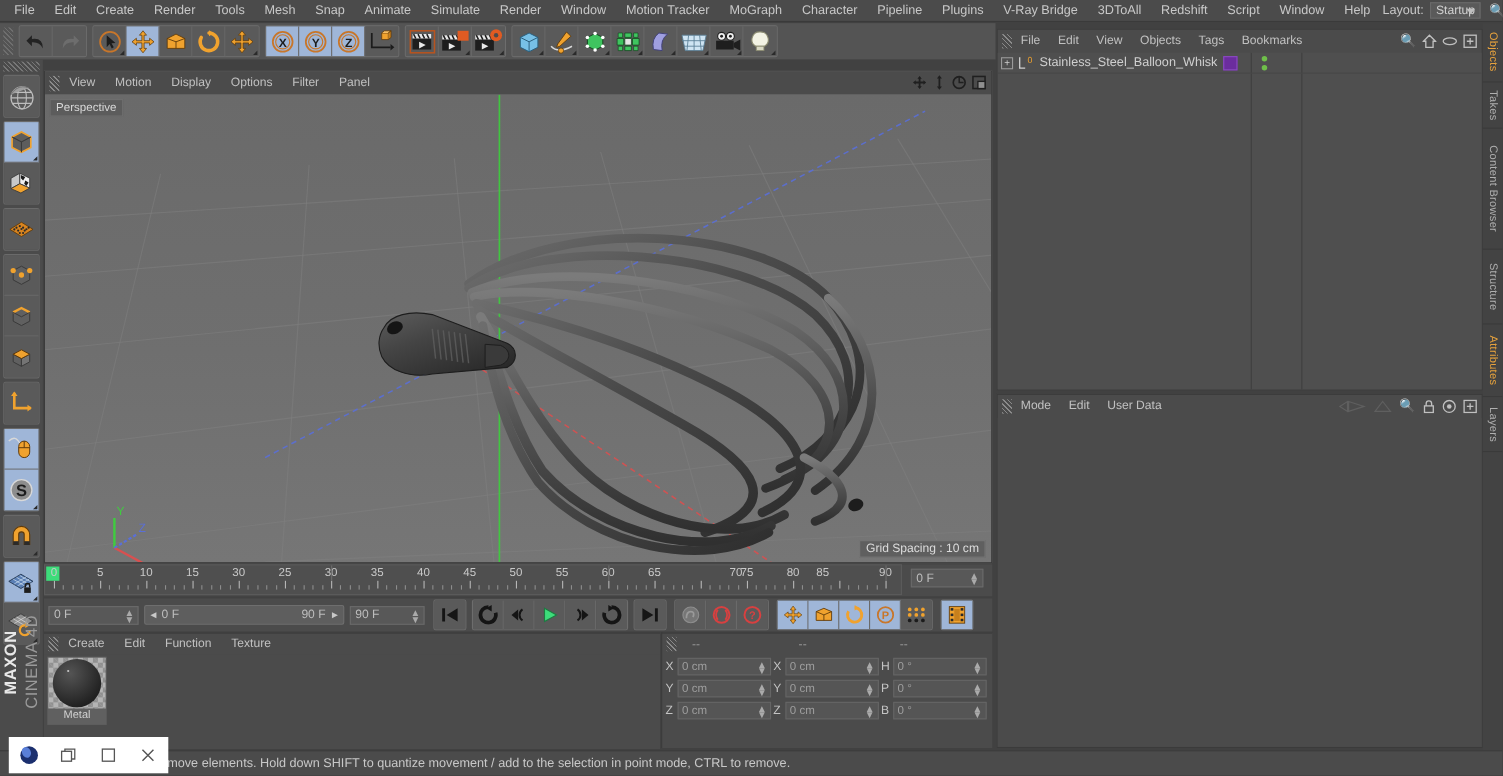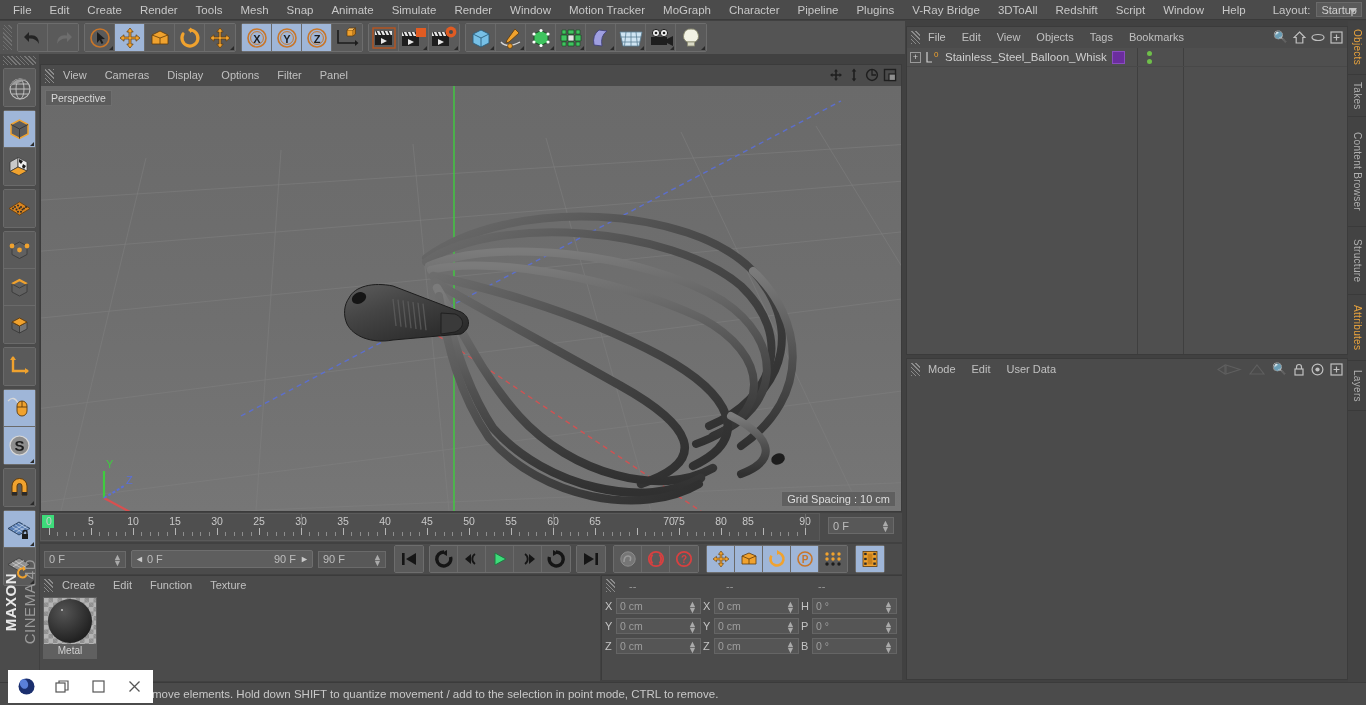--- a/index.html
+++ b/index.html
@@ -15,21 +15,21 @@
   
   #menubar {
     position: absolute; left: 0; top: 0; width: 1366px; height: 20px;
     background: #4b4b4b; display: flex; align-items: center;
     border-bottom: 1px solid #3a3a3a;
   }
   .menu-item {
     color: #c8c8c8; font-size: 11.5px; padding: 0 9px; line-height: 20px;
     white-space: nowrap; cursor: default;
   }
-  #layout-label { color: #c8c8c8; font-size: 11.5px; margin-left: 18px; }
+  #layout-label { color: #c8c8c8; font-size: 11.5px; margin-left: 2px; }
   #layout-select {
     margin-left: 6px; width: 136px; height: 15px; background: #5a5a5a;
     border: 1px solid #6a6a6a; color: #d0d0d0; font-size: 11px;
     display: flex; align-items: center; padding: 0 4px; position: relative;
   }
   #layout-select .arrow {
     position: absolute; right: 4px; top: 5px;
     border-left: 4px solid transparent; border-right: 4px solid transparent;
     border-top: 5px solid #c0c0c0;
   }
@@ -629,21 +629,21 @@
     <span class="m1">MAXON</span>
     <span class="m2" style="margin-left:2px;">CINEMA 4D</span>
   </div>
 </div>
 
 <div id="viewport-panel">
   <div id="vp-menu">
     <div class="vpgrip"></div>
     <div id="vp-menu-items" style="display:flex;">
         <div class="vp-menu-item">View</div>
-        <div class="vp-menu-item">Cameras</div>
+        <div class="vp-menu-item">Motion</div>
         <div class="vp-menu-item">Display</div>
         <div class="vp-menu-item">Options</div>
         <div class="vp-menu-item">Filter</div>
         <div class="vp-menu-item">Panel</div>
       </div>
     <div id="vp-right-icons">
       <svg width="14" height="14" viewBox="0 0 14 14">
         <path d="M7 1 L9 3.5 L7.8 3.5 L7.8 6.2 L10.5 6.2 L10.5 5 L13 7 L10.5 9 L10.5 7.8 L7.8 7.8 L7.8 10.5 L9 10.5 L7 13 L5 10.5 L6.2 10.5 L6.2 7.8 L3.5 7.8 L3.5 9 L1 7 L3.5 5 L3.5 6.2 L6.2 6.2 L6.2 3.5 L5 3.5 Z" fill="#1f1f1f"></path>
       </svg>
       <svg width="14" height="14" viewBox="0 0 14 14">

